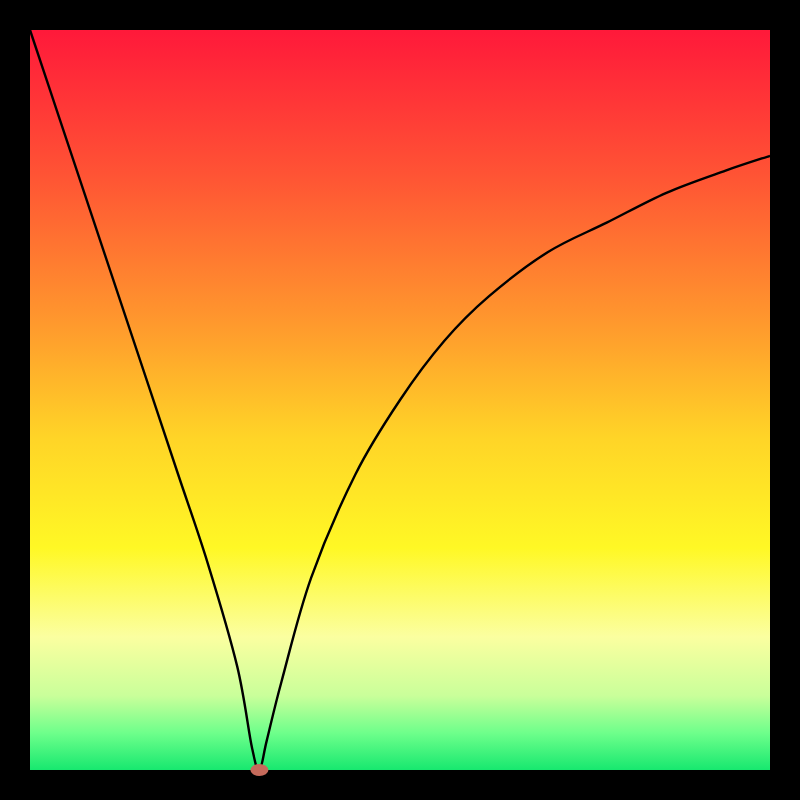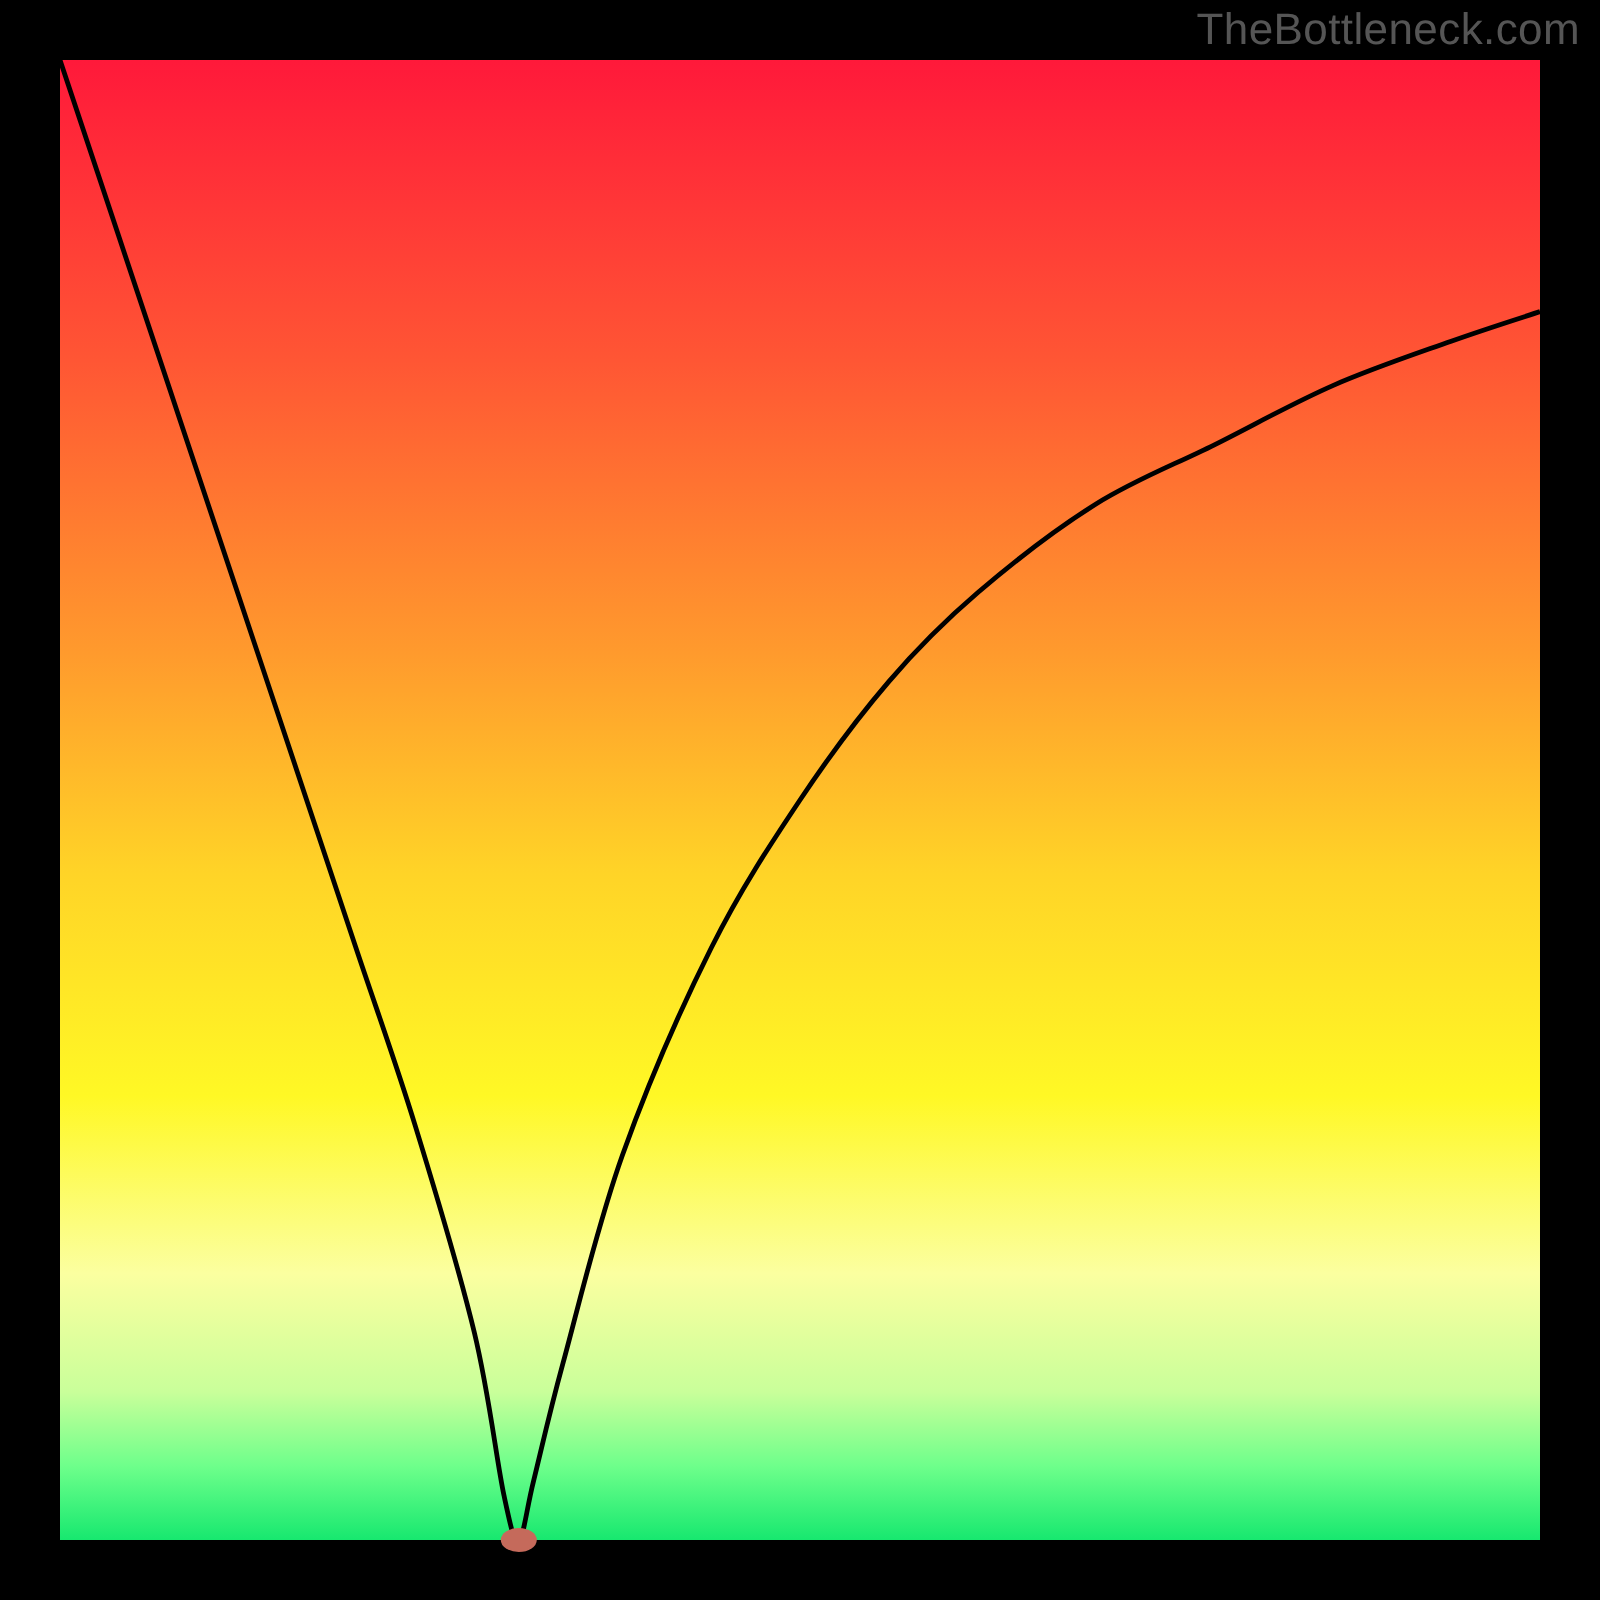--- a/index.html
+++ b/index.html
@@ -13,21 +13,20 @@
     color: #555555;
     letter-spacing: 0.2px;
     z-index: 5;
   }
   svg { display: block; }
 </style>
 </head>
 <body>
 <div class="wrap">
 
-<div class="watermark">TheBottleneck.com</div>
 
 <svg id="chart-svg" width="800" height="800" viewBox="0 0 800 800">
   <defs>
     <linearGradient id="bg-grad" x1="0" y1="0" x2="0" y2="1">
           <stop offset="0%" stop-color="#ff193a"></stop>
           <stop offset="20%" stop-color="#ff5534"></stop>
           <stop offset="40%" stop-color="#ff9a2d"></stop>
           <stop offset="55.00000000000001%" stop-color="#ffd427"></stop>
           <stop offset="70%" stop-color="#fff825"></stop>
           <stop offset="82%" stop-color="#fbffa0"></stop>

